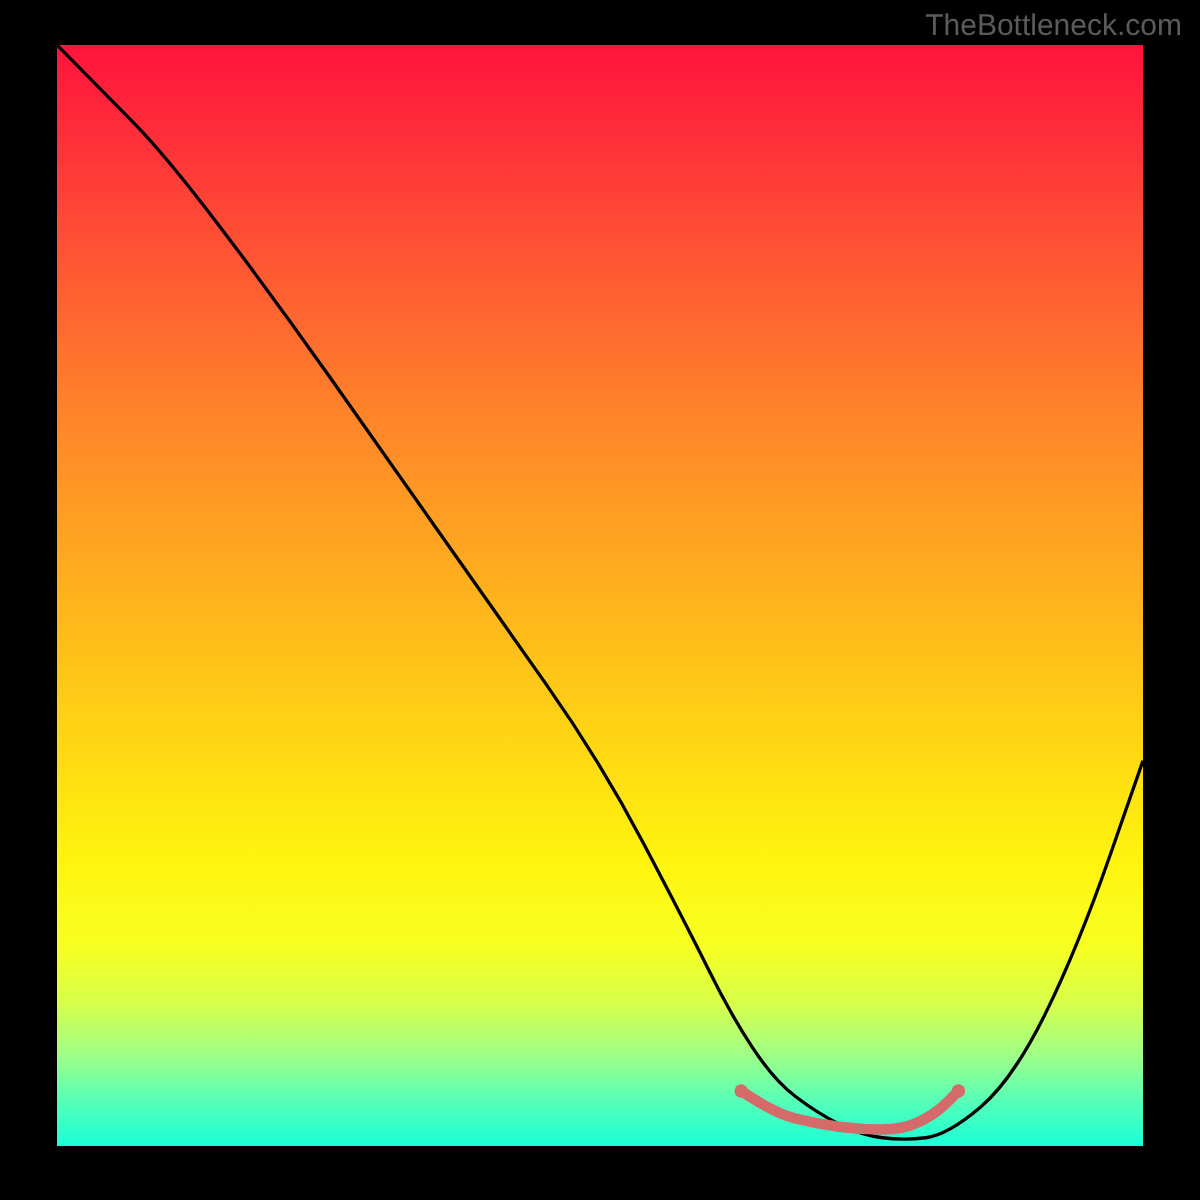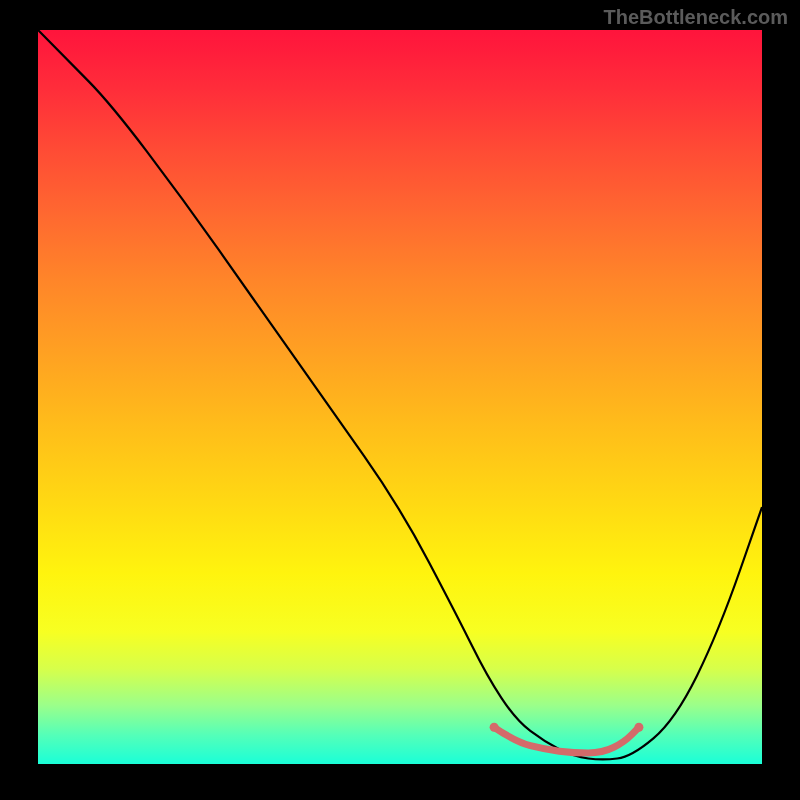--- a/index.html
+++ b/index.html
@@ -10,21 +10,21 @@
     position: relative;
     font-family: Arial, sans-serif;
     overflow: hidden;
   }
   .watermark {
     position: absolute;
     top: 6px;
     right: 12px;
     color: #5b5b5b;
     font-size: 20px;
-    font-weight: bold;
+    font-weight: normal;
     z-index: 10;
   }
   .plot-area {
     position: absolute;
     left: 38px;
     top: 30px;
     width: 724px;
     height: 734px;
     background: linear-gradient(to bottom,
       #ff143c 0%,

